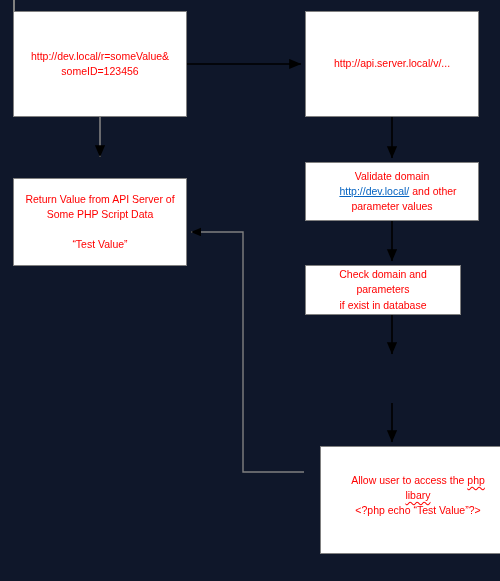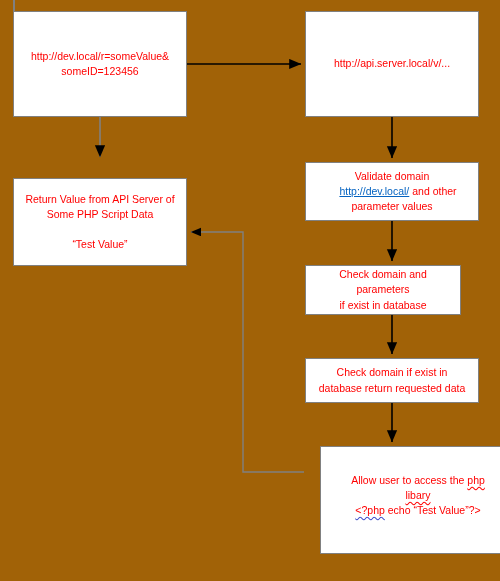--- a/index.html
+++ b/index.html
@@ -5,21 +5,21 @@
 <style>
   html, body {
     margin: 0;
     padding: 0;
     background: #ffffff;
   }
   #canvas {
     position: relative;
     width: 500px;
     height: 581px;
-    background: #a16207;
+    background: #0f172a;
     font-family: "Liberation Sans", sans-serif;
     overflow: hidden;
   }
   #edges {
     position: absolute;
     left: 0;
     top: 0;
     width: 500px;
     height: 581px;
     pointer-events: none;
@@ -55,21 +55,20 @@
     margin-left: 12px;
   }
   .sp {
     text-decoration: underline;
     -webkit-text-decoration-style: wavy;
     text-decoration-style: wavy;
     text-decoration-color: #FF0000;
     text-underline-offset: 2px;
   }
   .sp-blue {
-    text-decoration: underline;
     -webkit-text-decoration-style: wavy;
     text-decoration-style: wavy;
     text-decoration-color: #3b4cca;
     text-underline-offset: 2px;
   }
   .tick {
     position: absolute;
     background: #808080;
     z-index: 1;
   }
@@ -123,22 +122,18 @@
     <span class="txt"><span>Validate domain
 </span><a class="link" href="#">http://dev.local/</a><span> and other
 parameter values</span></span>
   </div>
 
   <div class="node" style="left:305px; top:265px; width:156px; height:50px;">
     <span class="txt">Check domain and parameters
 if exist in database</span>
   </div>
 
-  <div class="node" style="left:305px; top:358px; width:174px; height:45px;">
-    <span class="txt">Check domain if exist in
-database return requested data</span>
-  </div>
 
   <div class="node node-align-upper" style="left:320px; top:446px; width:196px; height:108px;">
     <span class="txt"><span>Allow user to access the </span><span class="sp">php</span><br><span class="sp">libary</span><br><span class="sp-blue">&lt;?php</span><span> echo “Test Value”?&gt;</span></span>
   </div>
 
 </div>
 
 </body></html>

